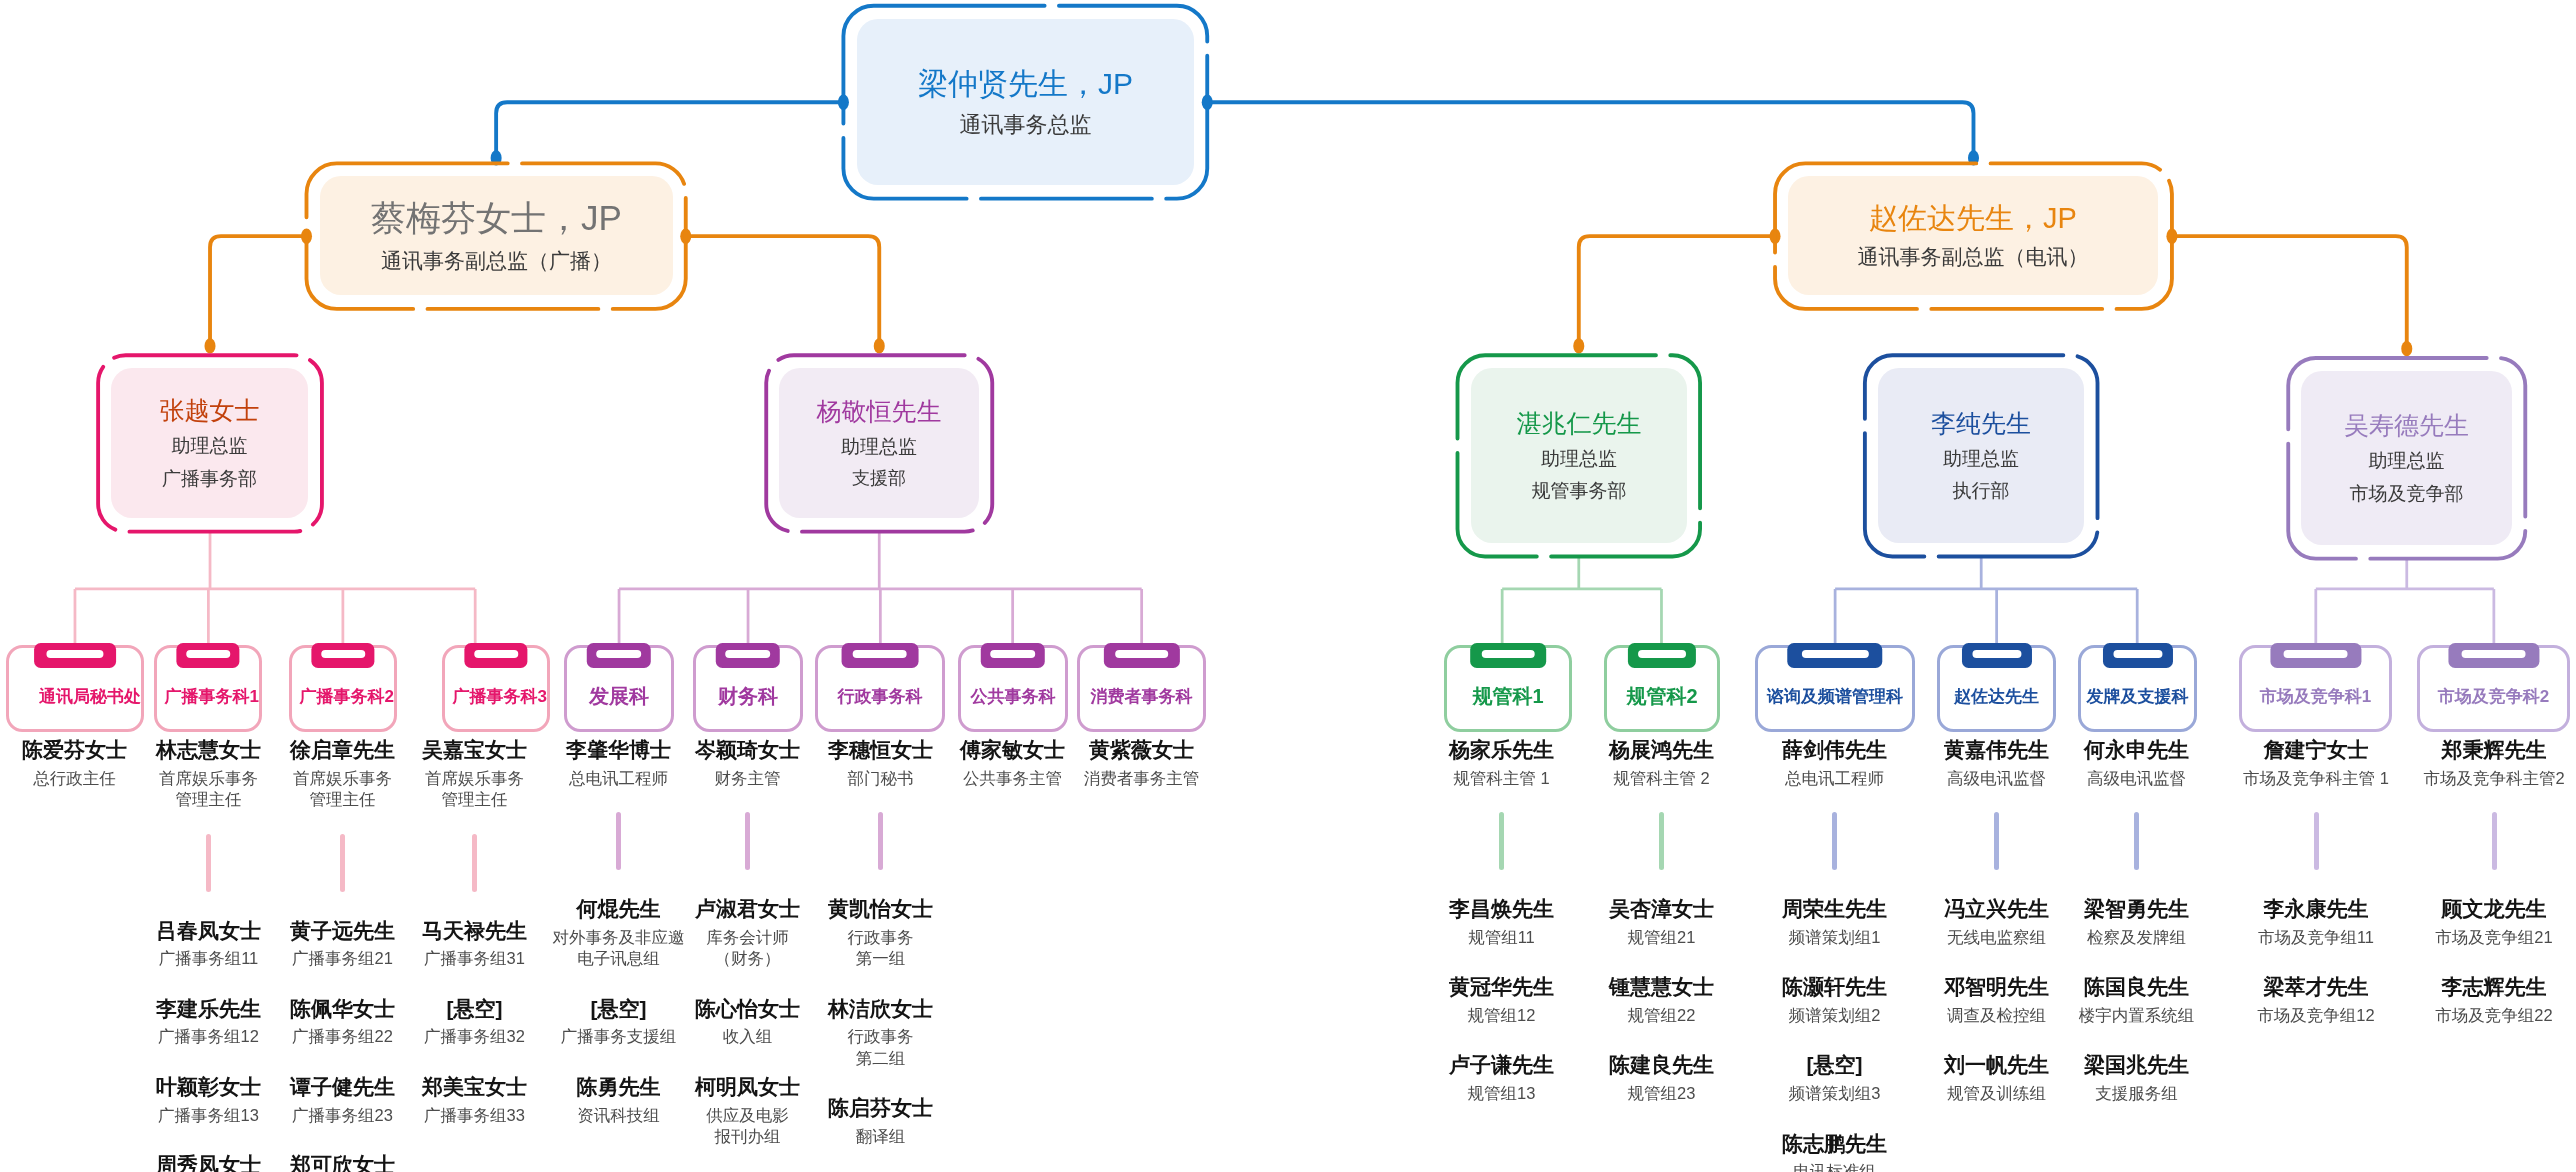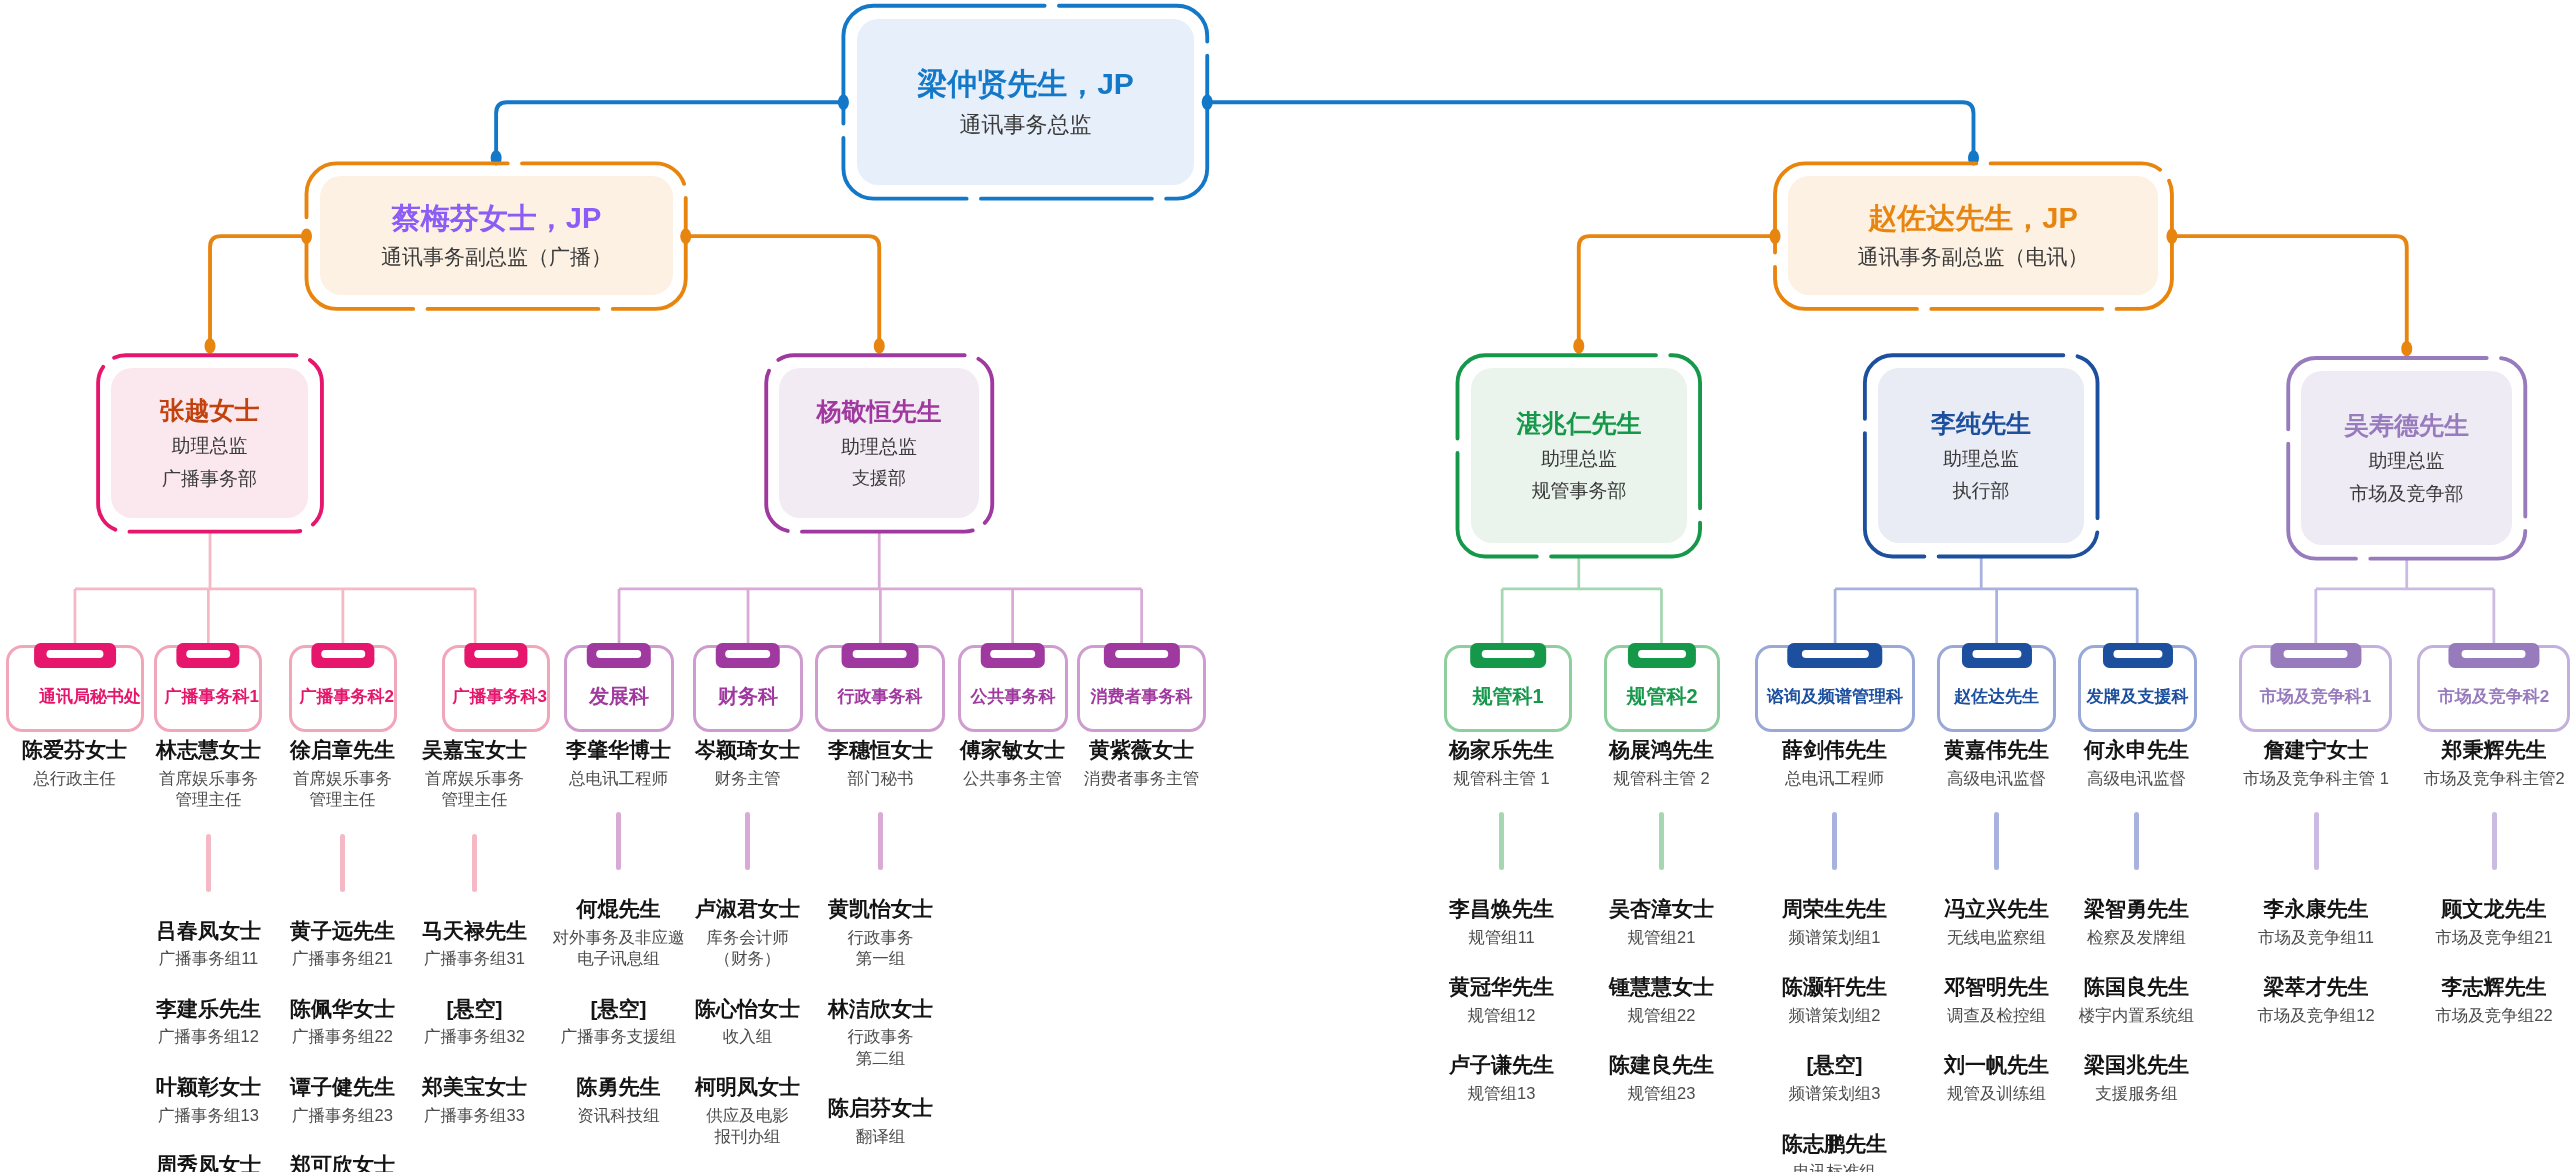--- a/index.html
+++ b/index.html
@@ -1,20 +1,20 @@
 <!DOCTYPE html>
 <html style="font-size:8.8px"><head>
 <meta charset="utf-8">
 <style>
   html,body{margin:0;padding:0;background:#fff;}
   body{font-family:"Liberation Sans","DejaVu Sans",sans-serif;}
   #canvas{position:relative;width:2576px;height:1173px;background:#fff;overflow:hidden;}
   #wires{position:absolute;left:0;top:0;width:2576px;height:1173px;}
   .node{position:absolute;border-radius:21px;display:flex;flex-direction:column;align-items:center;justify-content:center;text-align:center;}
-  .nname{font-weight:bold;line-height:1.2;}
+  .nname{font-weight:normal;line-height:1.2;}
   .ntitle,.ndept{font-size:20px;color:#3a3a3a;margin-top:8.8px;line-height:1.25;white-space:pre-line;}
   .tag{position:absolute;top:645px;height:87px;background:#fff;border:3.3px solid;border-radius:16.5px;display:flex;align-items:center;justify-content:center;box-sizing:border-box;}
   .tag .clip{position:absolute;top:-5.5px;left:50%;transform:translateX(-50%);width:62%;height:25px;border-radius:6.6px;}
   .tag .slot{position:absolute;top:7.2px;left:50%;transform:translateX(-50%);width:70%;height:8.3px;background:#fff;border-radius:4.4px;}
   .tag .lbl{font-weight:bold;font-size:17px;margin-top:16.5px;white-space:nowrap;}
   .tag.tag-lg .lbl{font-size:20px;}
   .g-rose{border-color:#f2a6ba;justify-content:flex-end;} .g-rose .clip{background:#e5166b;} .g-rose .lbl{color:#e5166b;}
   .g-violet{border-color:#cf9ccf;} .g-violet .clip{background:#a0399f;} .g-violet .lbl{color:#a0399f;}
   .g-green{border-color:#8fce9f;} .g-green .clip{background:#15984a;} .g-green .lbl{color:#15984a;}
   .g-navy{border-color:#9aa8d8;} .g-navy .clip{background:#1c4f9e;} .g-navy .lbl{color:#1c4f9e;}
@@ -81,21 +81,21 @@
       <rect x="4151" y="649" width="430" height="364" rx="50" stroke="#977bbd"></rect>
     </g>
   </svg>
 
   <div class="node" style="left:857px;top:19px;width:337px;height:166px;background:#e7f0fa">
     <div class="nname" style="color:#1478c8;font-size:30px">梁仲贤先生，JP</div>
     <div class="ntitle" style="font-size:22px">通讯事务总监</div>
   </div>
 
   <div class="node" style="left:320px;top:176px;width:353px;height:119px;background:#fdf1e3">
-    <div class="nname" style="color:#8b5cf6;font-size:29px">蔡梅芬女士，JP</div>
+    <div class="nname" style="color:#737373;font-size:35px">蔡梅芬女士，JP</div>
     <div class="ntitle" style="font-size:21px">通讯事务副总监（广播）</div>
   </div>
   <div class="node" style="left:1788px;top:176px;width:370px;height:119px;background:#fdf1e3">
     <div class="nname" style="color:#e8850f;font-size:29px">赵佐达先生，JP</div>
     <div class="ntitle" style="font-size:21px">通讯事务副总监（电讯）</div>
   </div>
 
   <div class="node" style="left:111px;top:368px;width:197px;height:150px;background:#fbe8ee">
     <div class="nname" style="color:#c2410c;font-size:25px">张越女士</div>
     <div class="ntitle" style="font-size:19px">助理总监</div>

